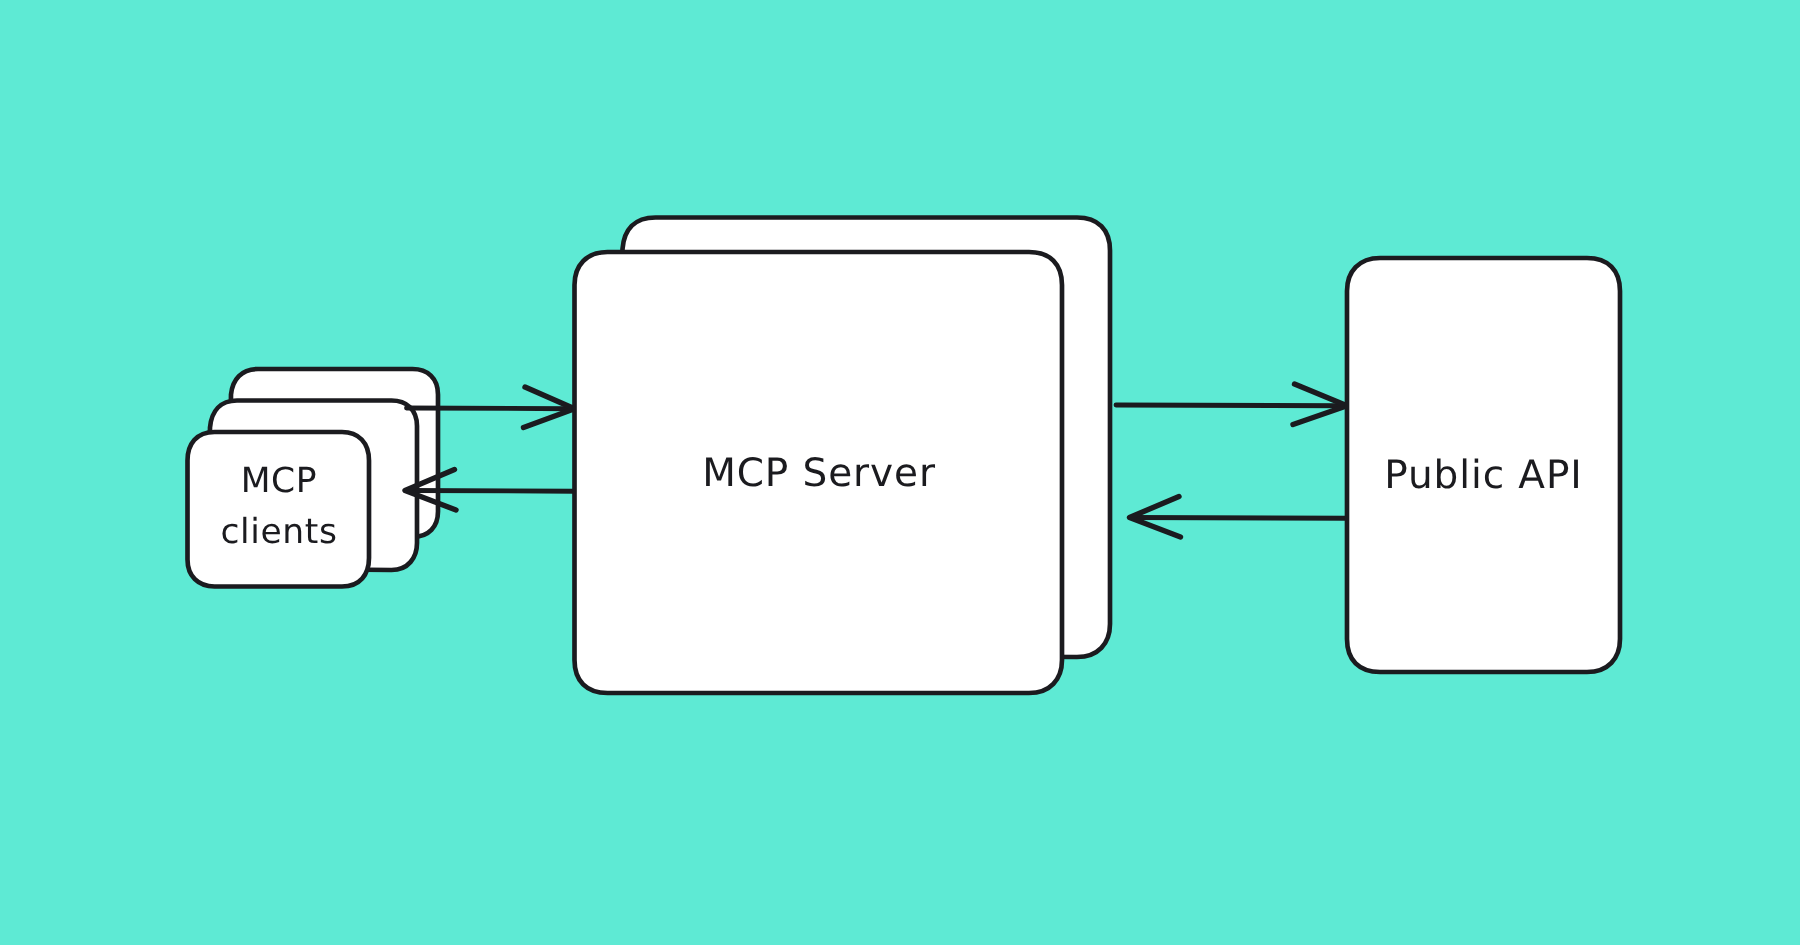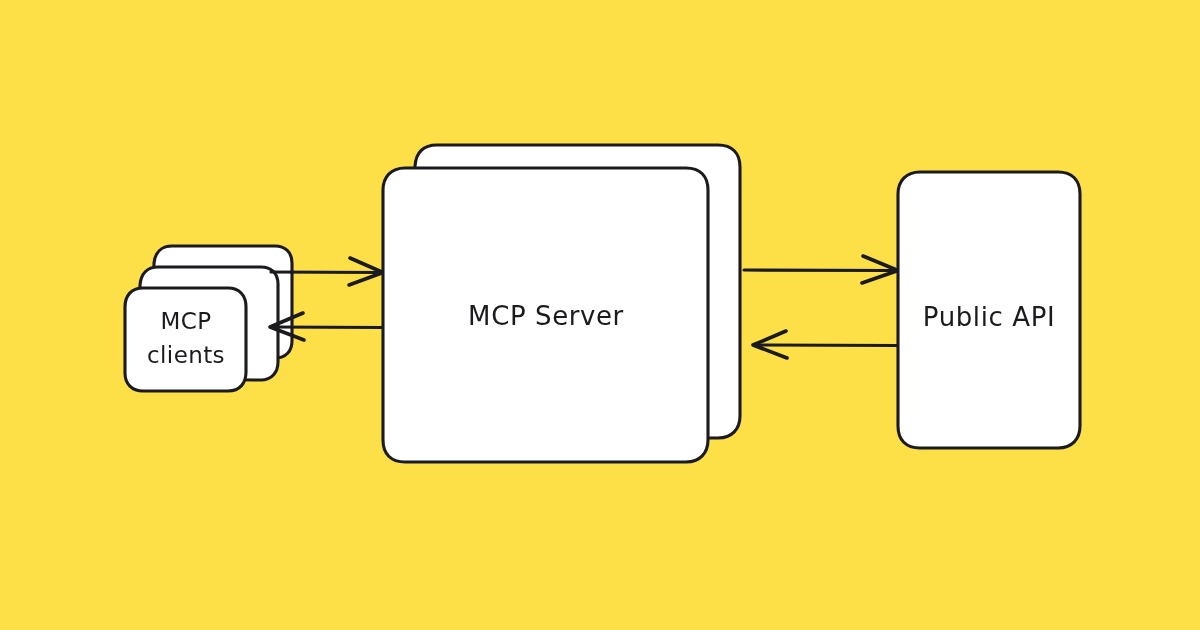--- a/index.html
+++ b/index.html
@@ -11,21 +11,21 @@
   body {
     width: 1200px;
     height: 630px;
     overflow: hidden;
     font-family: "DejaVu Sans", sans-serif;
   }
   #diagram-canvas {
     position: relative;
     width: 1200px;
     height: 630px;
-    background: #fde047;
+    background: #5eead4;
   }
   #diagram-svg {
     position: absolute;
     top: 0;
     left: 0;
     width: 1200px;
     height: 630px;
     display: block;
   }
   .node-label {

